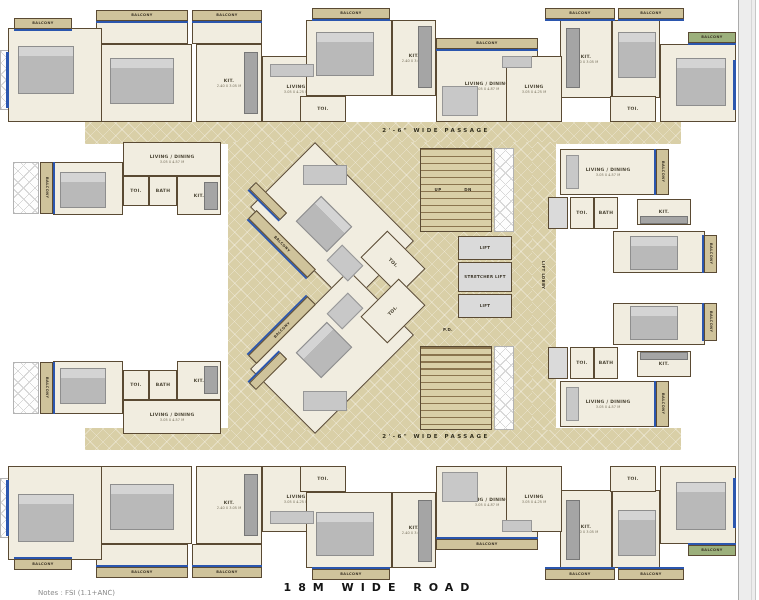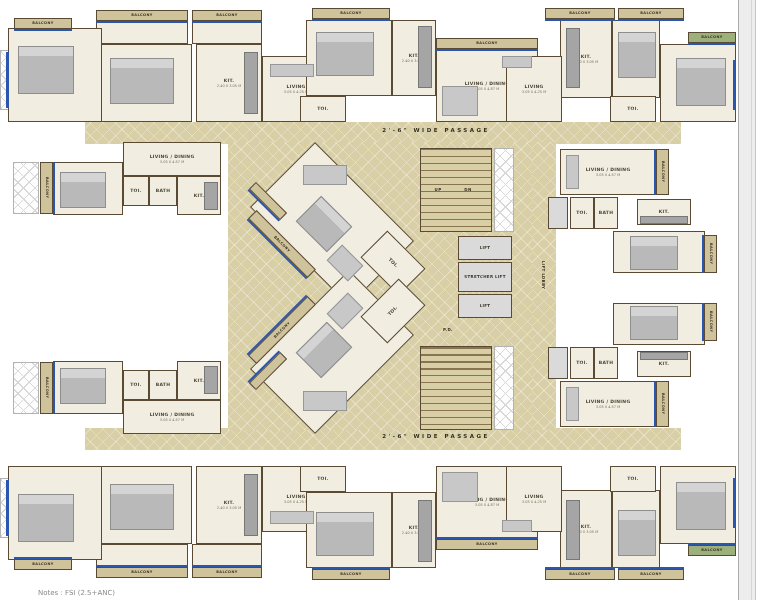--- a/index.html
+++ b/index.html
@@ -379,17 +379,18 @@
       <div class="rect t-room" style="left: 506px; top: 466px; width: 56px; height: 66px;">
         <span class="lbl">LIVING</span>
         <span class="dim">3.05 X 4.25 M</span>
       </div>
       <div class="rect t-room" style="left: 610px; top: 466px; width: 46px; height: 26px;">
         <span class="lbl">TOI.</span>
       </div>
     </div>
   <div class="passage-text" style="left:436px;top:127px;">2'-6" WIDE PASSAGE</div>
   <div class="passage-text" style="left:436px;top:433px;">2'-6" WIDE PASSAGE</div>
-  <div class="notes">Notes : FSI (2.5+ANC)</div>
+  <div class="road">18M WIDE ROAD</div>
+  <div class="notes">Notes : FSI (1.1+ANC)</div>
   <div class="scrollbar">
     <div class="scroll-line"></div>
   </div>
 </div>
 
 </body></html>

